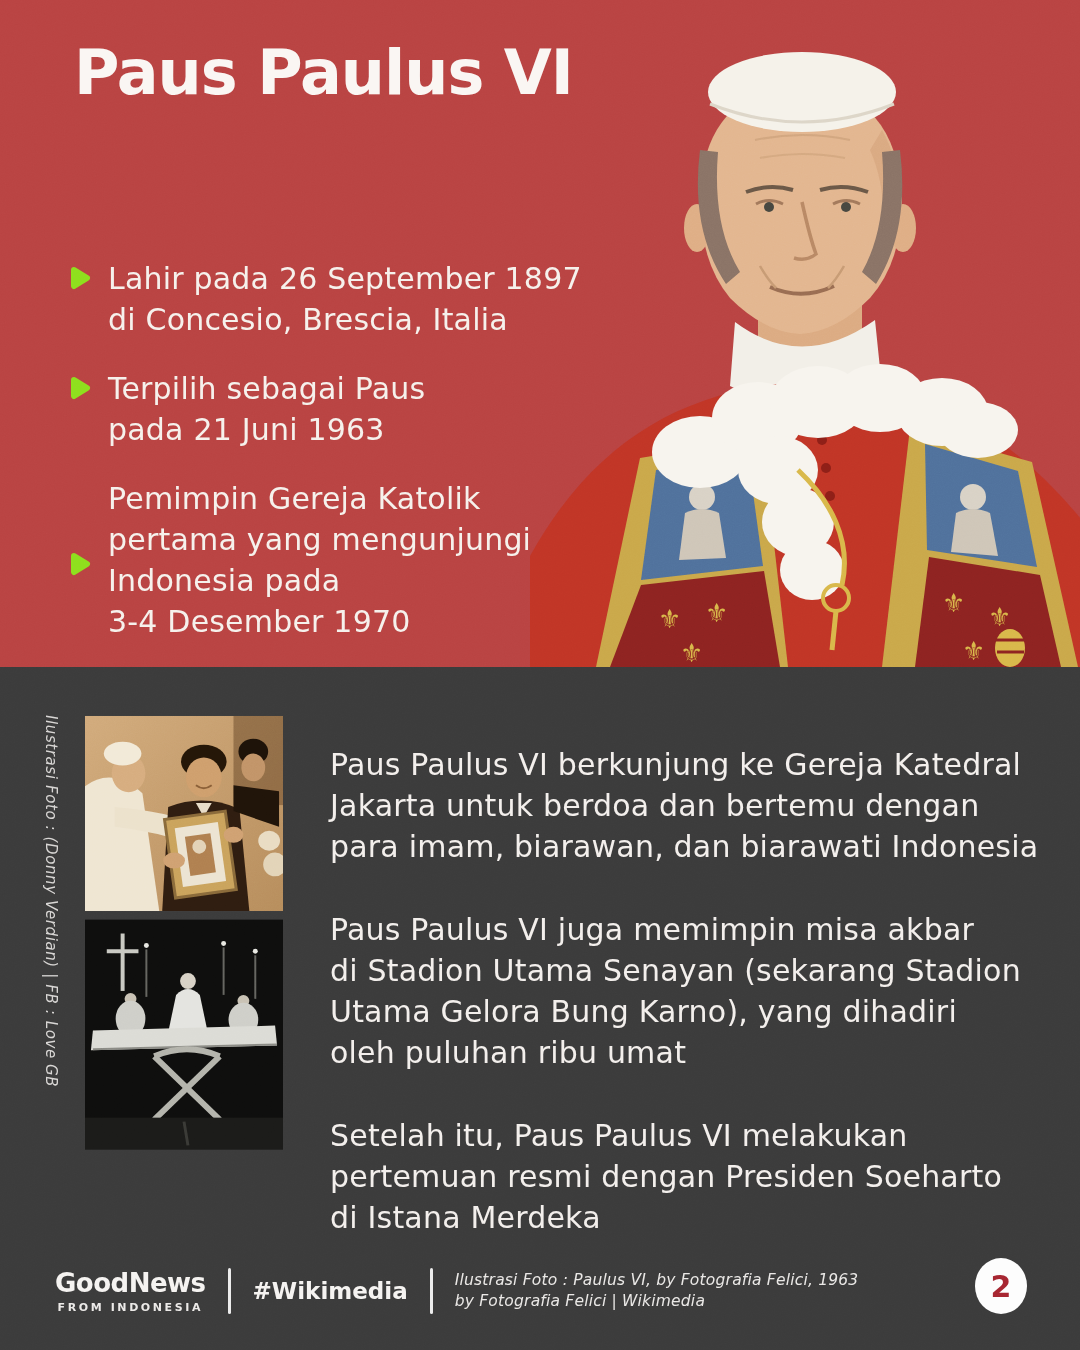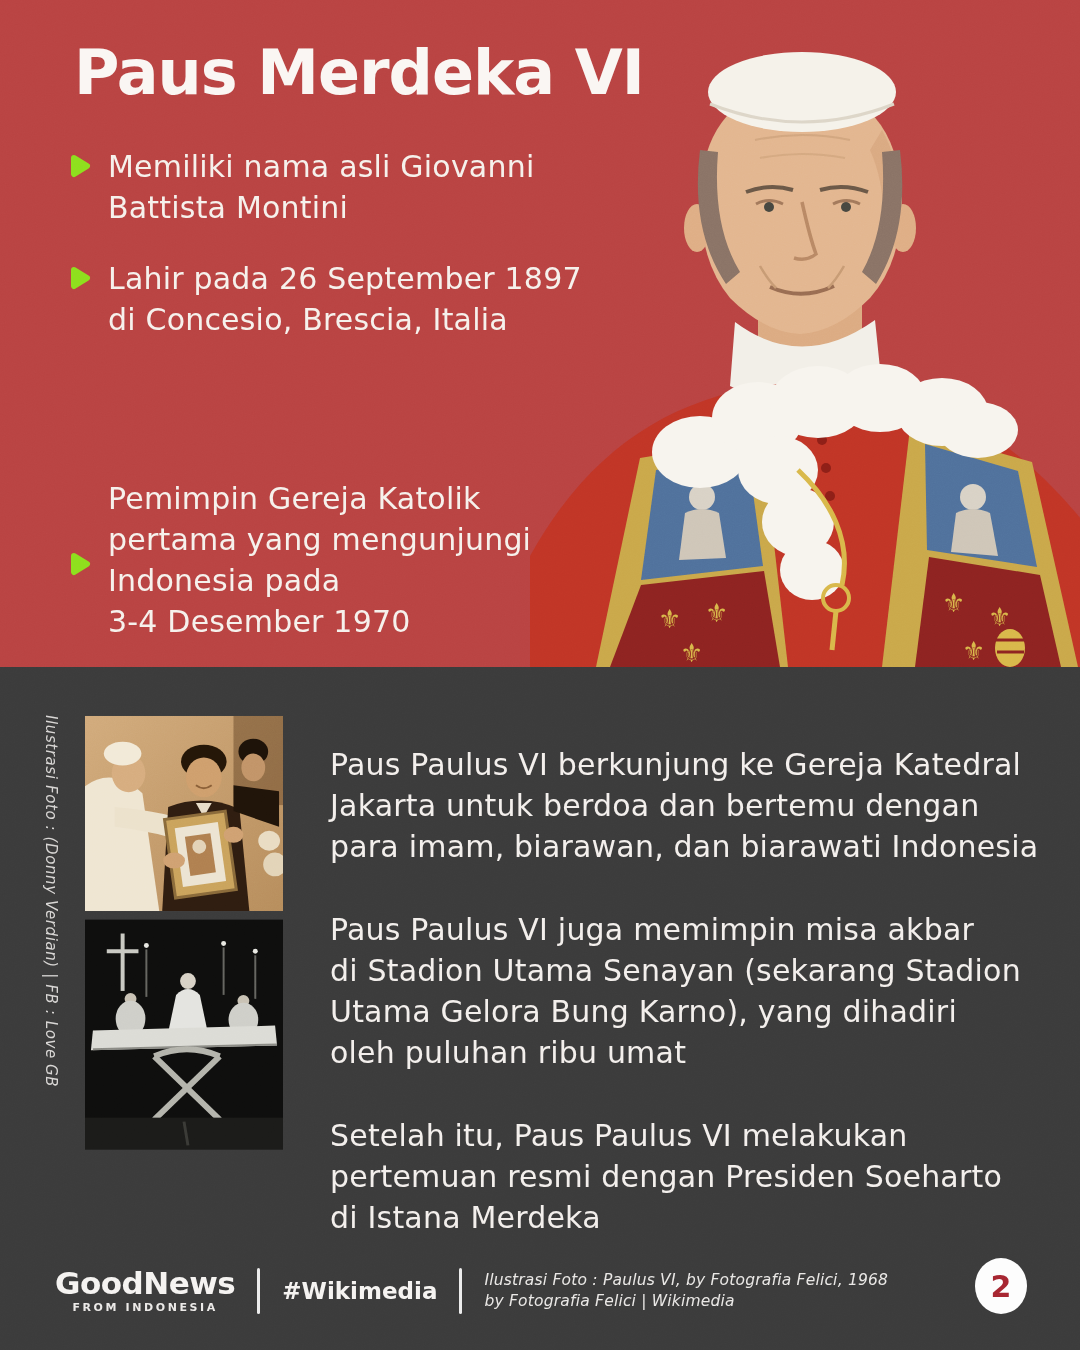--- a/index.html
+++ b/index.html
@@ -50,21 +50,21 @@
     font-size:30px; line-height:41px; color:#f3efec; font-weight:500;
     white-space:pre-line; margin-bottom:42px; letter-spacing:0.2px;margin-top:32px;
   }
 
   
   .footer {
     position:absolute; left:55px; top:1262px; height:58px;
     display:flex; align-items:center; z-index:4;
   }
   .brand { display:flex; flex-direction:column; }
-  .brand-name { font-size:31px; font-weight:800; color:#f5f3f1; line-height:30px; letter-spacing:-0.5px; }
+  .brand-name { font-size:26px; font-weight:800; color:#f5f3f1; line-height:30px; letter-spacing:-0.5px; }
   .brand-sub  { font-size:11px; font-weight:600; color:#eceae8; letter-spacing:2.6px; margin-top:3px;text-align:center; }
   .footer-bar { width:3px; height:46px; background:#ececec; margin:0 22px; border-radius:2px; }
   .hashtag { font-size:23px; font-weight:800; color:#f5f3f1; }
   .footer-credit {
     font-size:15.5px; font-style:italic; font-weight:500; color:#eae8e6;
     line-height:21px; white-space:pre-line; letter-spacing:0.2px;
   }
   .page-badge {
     position:absolute; left:975px; top:1258px; width:52px; height:56px;
     background:#fdfdfd; border-radius:50%;
@@ -75,38 +75,38 @@
   .grain {
     position:absolute; inset:0; width:1080px; height:1350px;
     z-index:9; pointer-events:none; opacity:0.07; mix-blend-mode:overlay;
   }
 </style>
 </head>
 <body>
 
 <div class="header-section">
 
-  <div class="page-title">Paus Merdeka VI</div>
-
-  <div class="bullet-item b1">
-    <svg class="bullet-icon" width="24" height="26" viewBox="0 0 24 26">
-        <path d="M6 5 L19 13 L6 21 Z" fill="#8de01d" stroke="#8de01d" stroke-width="6" stroke-linejoin="round"></path>
-      </svg>
-    <div class="bullet-text">Memiliki nama asli Giovanni
-Battista Montini</div>
-  </div>
+  <div class="page-title">Paus Paulus VI</div>
+
 
   <div class="bullet-item b2">
     <svg class="bullet-icon" width="24" height="26" viewBox="0 0 24 26">
         <path d="M6 5 L19 13 L6 21 Z" fill="#8de01d" stroke="#8de01d" stroke-width="6" stroke-linejoin="round"></path>
       </svg>
     <div class="bullet-text">Lahir pada 26 September 1897
 di Concesio, Brescia, Italia</div>
   </div>
 
+  <div class="bullet-item b3">
+    <svg class="bullet-icon" width="24" height="26" viewBox="0 0 24 26">
+        <path d="M6 5 L19 13 L6 21 Z" fill="#8de01d" stroke="#8de01d" stroke-width="6" stroke-linejoin="round"></path>
+      </svg>
+    <div class="bullet-text">Terpilih sebagai Paus
+pada 21 Juni 1963</div>
+  </div>
 
   <div class="bullet-item b4">
     <svg class="bullet-icon" width="24" height="26" viewBox="0 0 24 26">
         <path d="M6 5 L19 13 L6 21 Z" fill="#8de01d" stroke="#8de01d" stroke-width="6" stroke-linejoin="round"></path>
       </svg>
     <div class="bullet-text">Pemimpin Gereja Katolik
 pertama yang mengunjungi
 Indonesia pada
 3-4 Desember 1970</div>
   </div>
@@ -301,21 +301,21 @@
 </div>
 
 <div class="footer">
   <div class="brand">
     <div class="brand-name">GoodNews</div>
     <div class="brand-sub">FROM INDONESIA</div>
   </div>
   <div class="footer-bar"></div>
   <div class="hashtag">#Wikimedia</div>
   <div class="footer-bar"></div>
-  <div class="footer-credit">Ilustrasi Foto :  Paulus VI, by Fotografia Felici, 1968
+  <div class="footer-credit">Ilustrasi Foto :  Paulus VI, by Fotografia Felici, 1963
 by Fotografia Felici | Wikimedia</div>
 </div>
 
 <div class="page-badge">
   <span>2</span>
 </div>
 
 <svg class="grain">
   <filter id="grainF">
     <feTurbulence type="fractalNoise" baseFrequency="0.9" numOctaves="2" stitchTiles="stitch"></feTurbulence>

